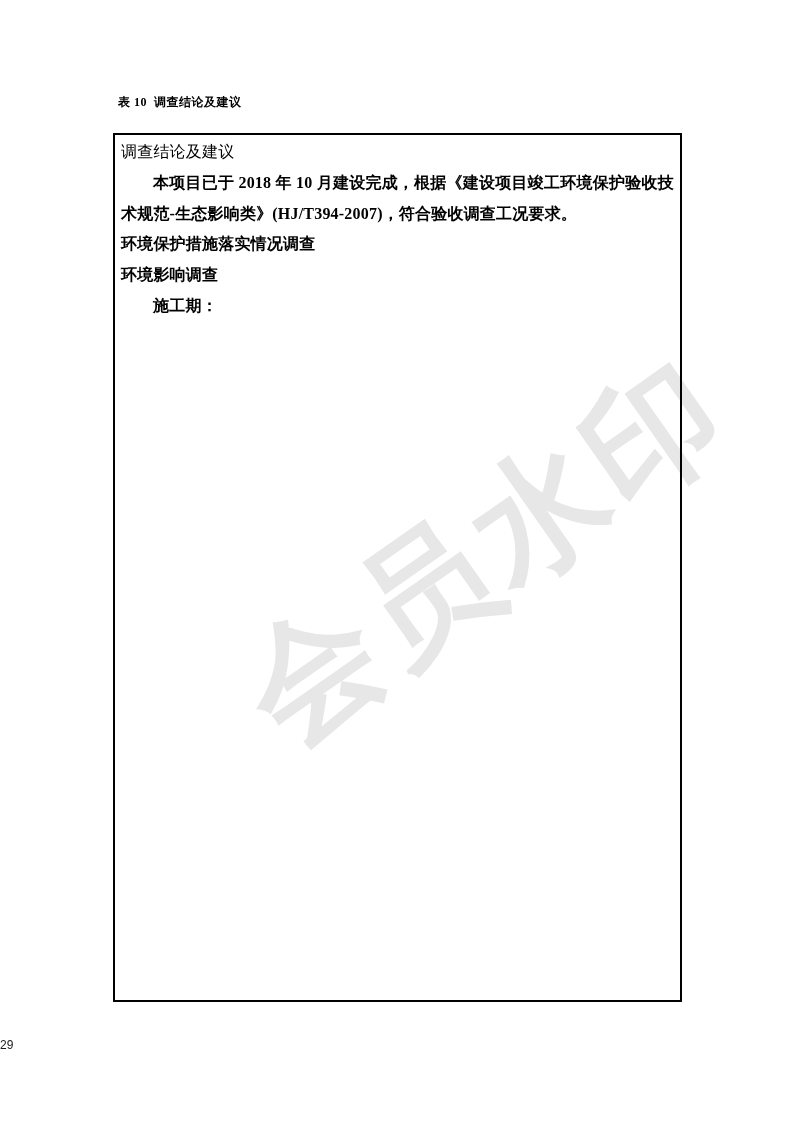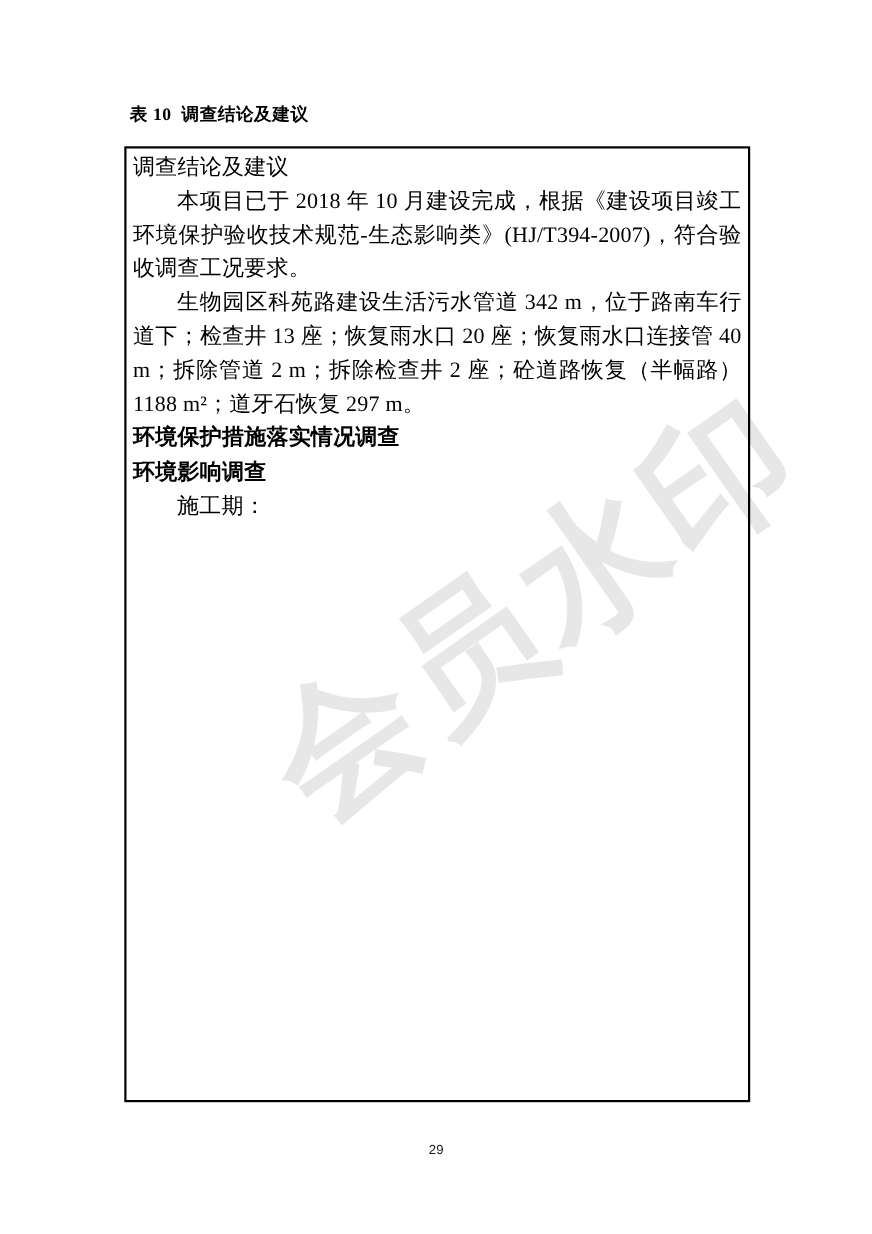--- a/index.html
+++ b/index.html
@@ -10,21 +10,21 @@
     height: 1122px;
     background: #ffffff;
     font-family: "Liberation Serif", "DejaVu Serif", serif;
     color: #000000;
     overflow: hidden;
   }
   .caption {
     position: absolute;
     left: 118px;
     top: 94px;
-    font-size: 16px;
+    font-size: 12px;
     font-weight: bold;
     white-space: pre-wrap;
     letter-spacing: 0.5px;
   }
   .watermark {
     position: absolute;
     left: 165px;
     top: 472px;
     width: 640px;
     height: 160px;
@@ -47,52 +47,50 @@
     width: 569px;
     height: 869px;
     border: 2px solid #000000;
     padding: 2px 6px 0 6px;
     overflow: hidden;
     z-index: 1;
     background: transparent;
   }
   .table-box p {
     margin: 0;
-    font-size: 20px;
+    font-size: 16px;
     line-height: 30.8px;
     text-align: justify;
     letter-spacing: 0.2px;
   }
-  .indent { text-indent: 2em; }
+  .indent { text-indent: 2em; font-weight: bold; }
   .bold { font-weight: bold; }
   .gap-top { margin-top: 6px !important; }
   .page-number {
     position: absolute;
     left: 0;
     top: 1038px;
     width: 100%;
-    text-align: center;
     font-size: 12px;
     font-family: "Liberation Sans", sans-serif;
     color: #1a1a1a;
   }
 </style>
 </head>
 <body>
 
 <div class="page">
 
   <div class="watermark">会员水印</div>
 
   <div class="caption">表 10  调查结论及建议</div>
 
   <div class="table-box">
     <p>调查结论及建议</p>
     <p class="indent">本项目已于 2018 年 10 月建设完成，根据《建设项目竣工环境保护验收技术规范-生态影响类》(HJ/T394-2007)，符合验收调查工况要求。</p>
-    <p class="indent">生物园区科苑路建设生活污水管道 342 m，位于路南车行道下；检查井 13 座；恢复雨水口 20 座；恢复雨水口连接管 40 m；拆除管道 2 m；拆除检查井 2 座；砼道路恢复（半幅路）1188 m²；道牙石恢复 297 m。</p>
     <p class="bold">环境保护措施落实情况调查</p>
     <p class="bold">环境影响调查</p>
     <p class="indent">施工期：</p>
   </div>
 
   <div class="page-number">29</div>
 
 </div>
 
 </body></html>

